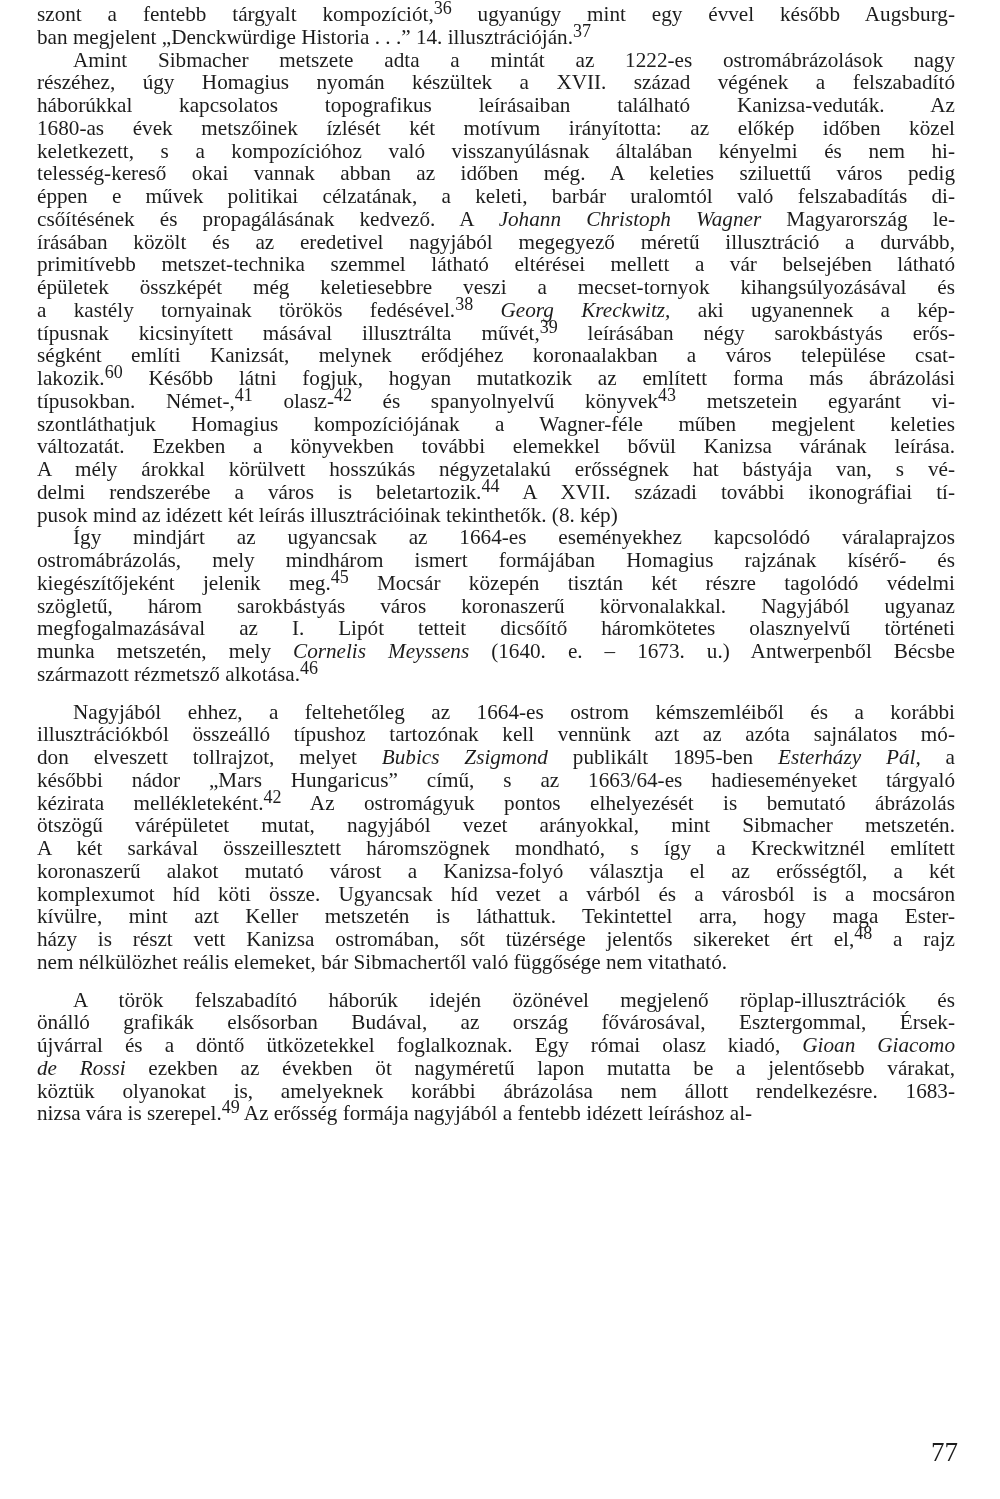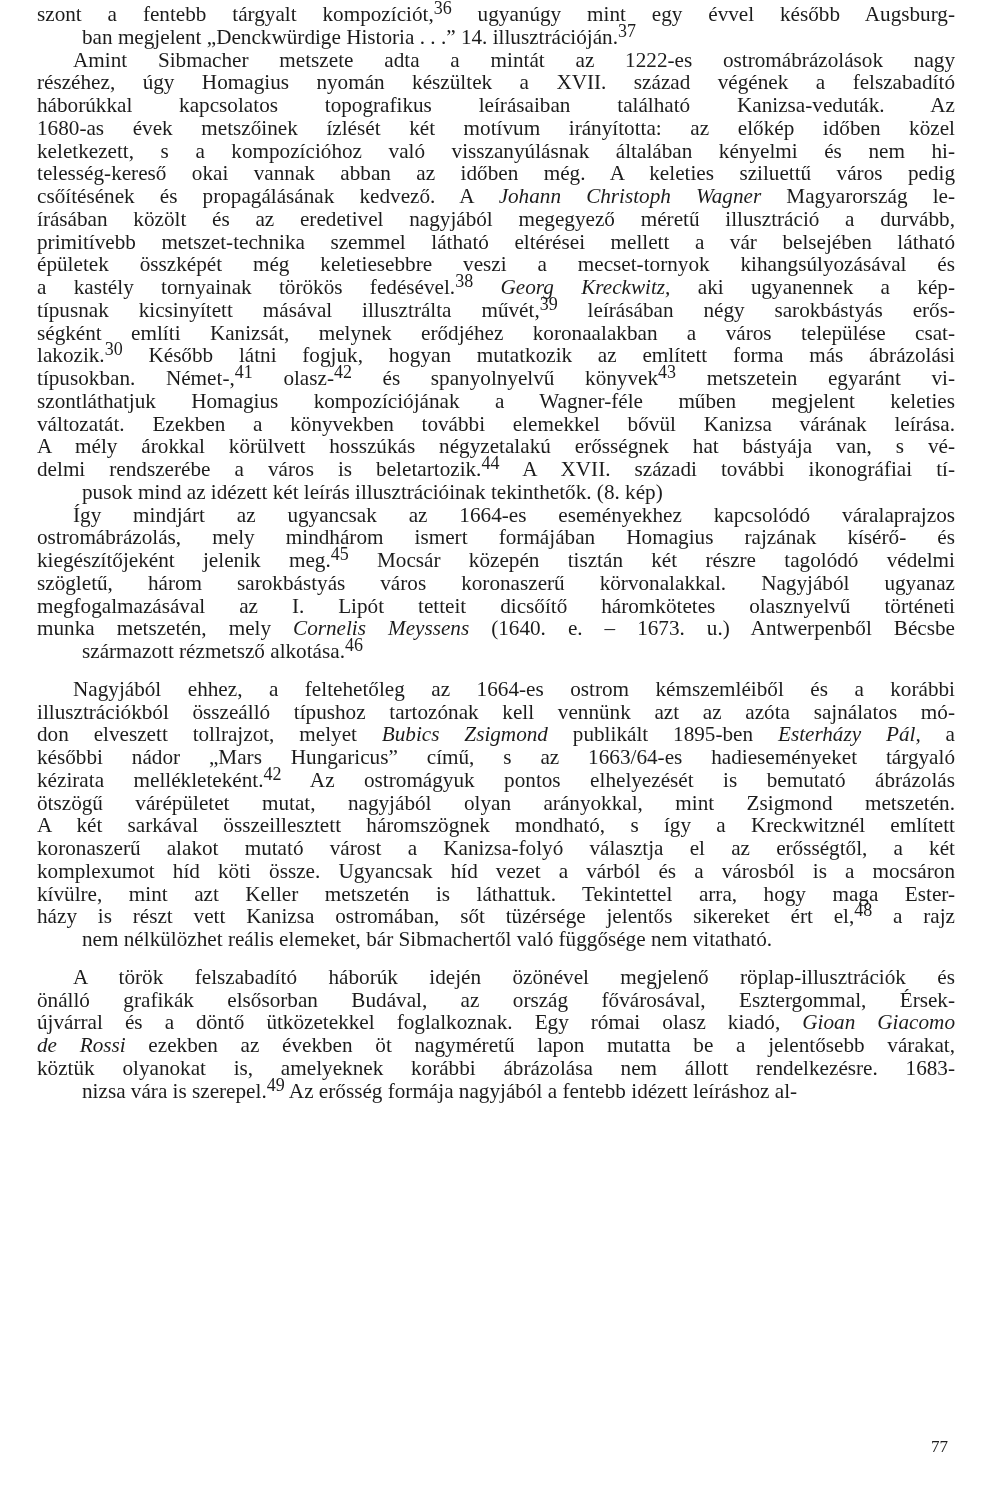--- a/index.html
+++ b/index.html
@@ -5,54 +5,55 @@
   html, body { margin: 0; padding: 0; background: #ffffff; }
   body { width: 1000px; height: 1499px; position: relative; overflow: hidden; }
   .page {
     position: absolute; left: 37px; top: 0px; width: 918px;
     font-family: "Liberation Serif", "DejaVu Serif", serif;
     font-size: 21.2px; line-height: 22.75px; color: #1c1c1c;
     text-align: justify; hyphens: manual;
   }
   .page p { margin: 0; }
   .lines .ln { display: block; text-align: justify; text-align-last: justify; white-space: nowrap; overflow: visible; }
-  .lines .ln.last { text-align-last: left; margin-left: 45px; }
+  .lines .ln.last { text-align-last: left; }
   .indent { padding-left: 36px; }
   .gap { margin-top: 15px !important; }
   .first-block { padding-top: 3px; }
   i { font-style: italic; }
   sup { font-size: 18px; line-height: 0; vertical-align: 7px; }
   .page-number {
     position: absolute; left: 931px; top: 1437px;
-    font-family: "Liberation Serif", "DejaVu Serif", serif; font-size: 17px; color: #1c1c1c;
+    font-family: "Liberation Serif", "DejaVu Serif", serif; font-size: 27px; color: #1c1c1c;
   }
 </style>
 </head>
 <body>
 
 <div class="page" id="page">
     <p class="lines first-block">
       <span class="ln">szont a fentebb tárgyalt kompozíciót,<sup>36</sup> ugyanúgy mint egy évvel később Augsburg-</span>
       <span class="ln last">ban megjelent „Denckwürdige Historia . . .” 14. illusztrációján.<sup>37</sup></span>
     </p>
     <p class="lines">
       <span class="ln indent">Amint Sibmacher metszete adta a mintát az 1222-es ostromábrázolások nagy</span>
       <span class="ln">részéhez, úgy Homagius nyomán készültek a XVII. század végének a felszabadító</span>
       <span class="ln">háborúkkal kapcsolatos topografikus leírásaiban található Kanizsa-veduták. Az</span>
       <span class="ln">1680-as évek metszőinek ízlését két motívum irányította: az előkép időben közel</span>
       <span class="ln">keletkezett, s a kompozícióhoz való visszanyúlásnak általában kényelmi és nem hi-</span>
       <span class="ln">telesség-kereső okai vannak abban az időben még. A keleties sziluettű város pedig</span>
+      <span class="ln">éppen e művek politikai célzatának, a keleti, barbár uralomtól való felszabadítás di-</span>
       <span class="ln">csőítésének és propagálásának kedvező. A <i>Johann Christoph Wagner</i> Magyarország le-</span>
       <span class="ln">írásában közölt és az eredetivel nagyjából megegyező méretű illusztráció a durvább,</span>
       <span class="ln">primitívebb metszet-technika szemmel látható eltérései mellett a vár belsejében látható</span>
       <span class="ln">épületek összképét még keletiesebbre veszi a mecset-tornyok kihangsúlyozásával és</span>
       <span class="ln">a kastély tornyainak törökös fedésével.<sup>38</sup> <i>Georg Kreckwitz,</i> aki ugyanennek a kép-</span>
       <span class="ln">típusnak kicsinyített másával illusztrálta művét,<sup>39</sup> leírásában négy sarokbástyás erős-</span>
       <span class="ln">ségként említi Kanizsát, melynek erődjéhez koronaalakban a város települése csat-</span>
-      <span class="ln">lakozik.<sup>30</sup> Később látni fogjuk, hogyan mutatkozik az említett forma más ábrázolási</span>
+      <span class="ln">lakozik.<sup>60</sup> Később látni fogjuk, hogyan mutatkozik az említett forma más ábrázolási</span>
       <span class="ln">típusokban. Német-,<sup>41</sup> olasz-<sup>42</sup> és spanyolnyelvű könyvek<sup>43</sup> metszetein egyaránt vi-</span>
       <span class="ln">szontláthatjuk Homagius kompozíciójának a Wagner-féle műben megjelent keleties</span>
       <span class="ln">változatát. Ezekben a könyvekben további elemekkel bővül Kanizsa várának leírása.</span>
       <span class="ln">A mély árokkal körülvett hosszúkás négyzetalakú erősségnek hat bástyája van, s vé-</span>
       <span class="ln">delmi rendszerébe a város is beletartozik.<sup>44</sup> A XVII. századi további ikonográfiai tí-</span>
       <span class="ln last">pusok mind az idézett két leírás illusztrációinak tekinthetők. (8. kép)</span>
     </p>
     <p class="lines">
       <span class="ln indent">Így mindjárt az ugyancsak az 1664-es eseményekhez kapcsolódó váralaprajzos</span>
       <span class="ln">ostromábrázolás, mely mindhárom ismert formájában Homagius rajzának kísérő- és</span>
@@ -61,21 +62,21 @@
       <span class="ln">megfogalmazásával az I. Lipót tetteit dicsőítő háromkötetes olasznyelvű történeti</span>
       <span class="ln">munka metszetén, mely <i>Cornelis Meyssens</i> (1640. e. – 1673. u.) Antwerpenből Bécsbe</span>
       <span class="ln last">származott rézmetsző alkotása.<sup>46</sup></span>
     </p>
     <p class="lines gap">
       <span class="ln indent">Nagyjából ehhez, a feltehetőleg az 1664-es ostrom kémszemléiből és a korábbi</span>
       <span class="ln">illusztrációkból összeálló típushoz tartozónak kell vennünk azt az azóta sajnálatos mó-</span>
       <span class="ln">don elveszett tollrajzot, melyet <i>Bubics Zsigmond</i> publikált 1895-ben <i>Esterházy Pál,</i> a</span>
       <span class="ln">későbbi nádor „Mars Hungaricus” című, s az 1663/64-es hadieseményeket tárgyaló</span>
       <span class="ln">kézirata mellékleteként.<sup>42</sup> Az ostromágyuk pontos elhelyezését is bemutató ábrázolás</span>
-      <span class="ln">ötszögű várépületet mutat, nagyjából olyan arányokkal, mint Zsigmond metszetén.</span>
+      <span class="ln">ötszögű várépületet mutat, nagyjából vezet arányokkal, mint Sibmacher metszetén.</span>
       <span class="ln">A két sarkával összeillesztett háromszögnek mondható, s így a Kreckwitznél említett</span>
       <span class="ln">koronaszerű alakot mutató várost a Kanizsa-folyó választja el az erősségtől, a két</span>
       <span class="ln">komplexumot híd köti össze. Ugyancsak híd vezet a várból és a városból is a mocsáron</span>
       <span class="ln">kívülre, mint azt Keller metszetén is láthattuk. Tekintettel arra, hogy maga Ester-</span>
       <span class="ln">házy is részt vett Kanizsa ostromában, sőt tüzérsége jelentős sikereket ért el,<sup>48</sup> a rajz</span>
       <span class="ln last">nem nélkülözhet reális elemeket, bár Sibmachertől való függősége nem vitatható.</span>
     </p>
     <p class="lines gap">
       <span class="ln indent">A török felszabadító háborúk idején özönével megjelenő röplap-illusztrációk és</span>
       <span class="ln">önálló grafikák elsősorban Budával, az ország fővárosával, Esztergommal, Érsek-</span>

